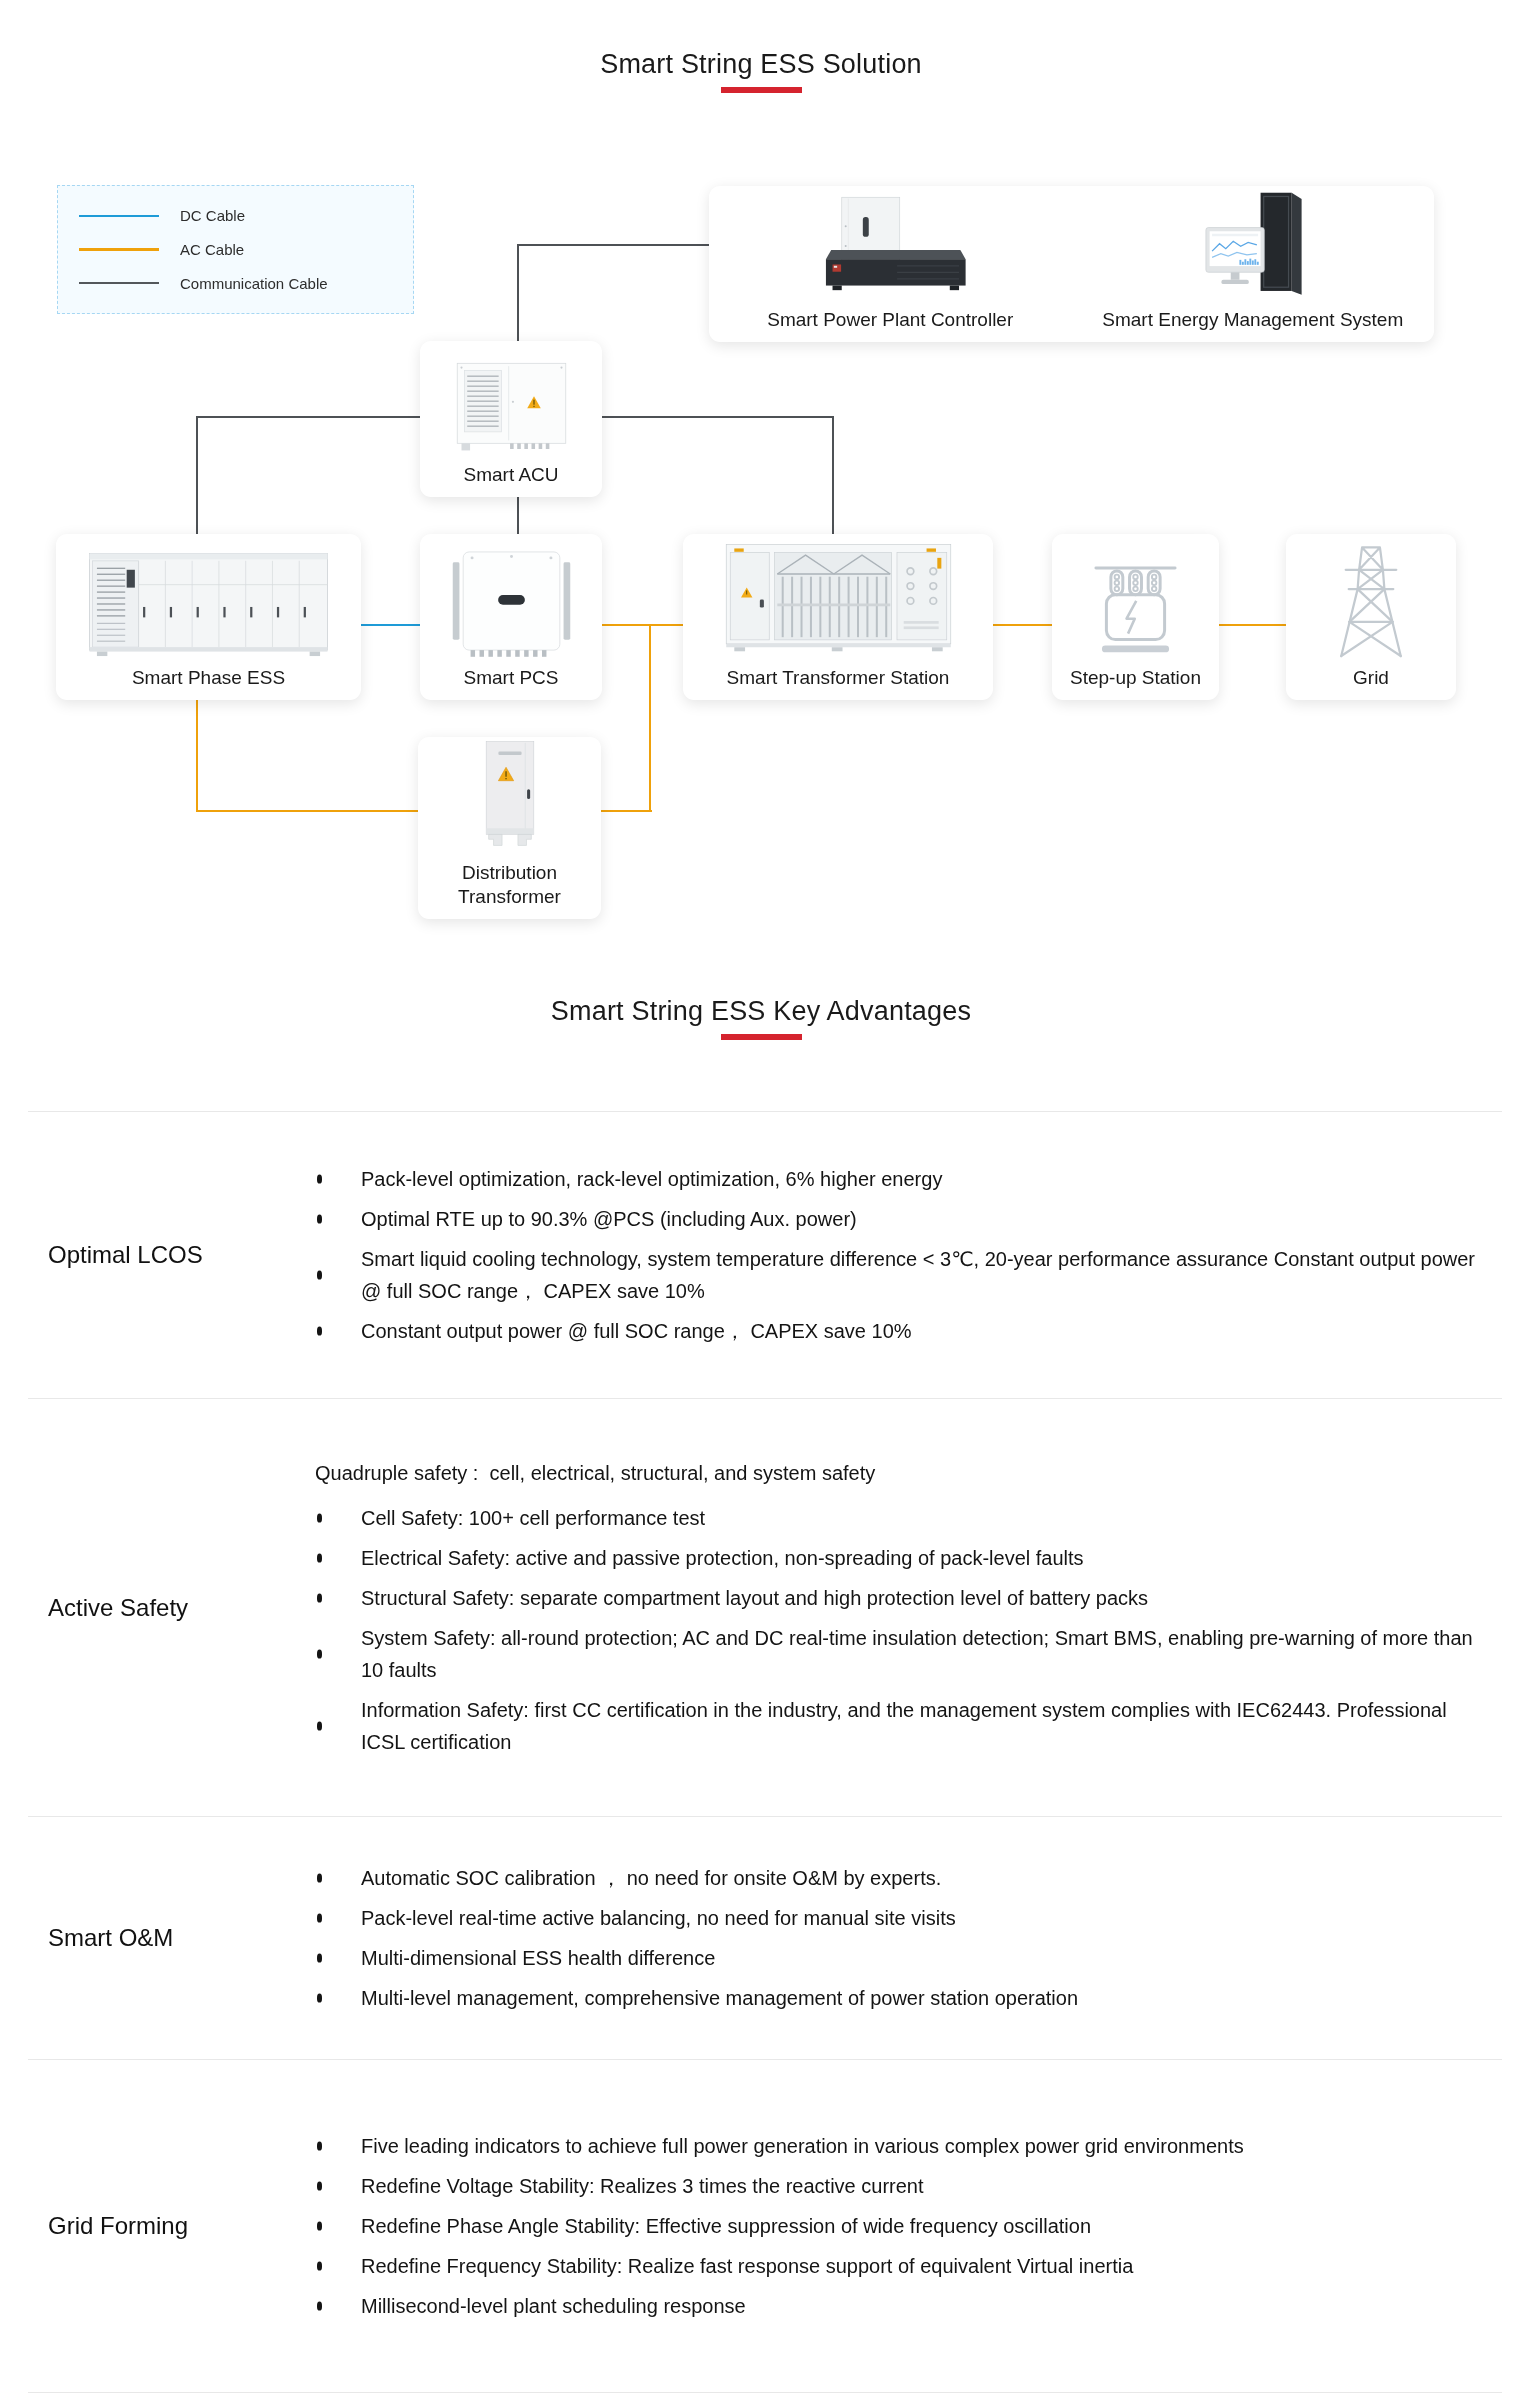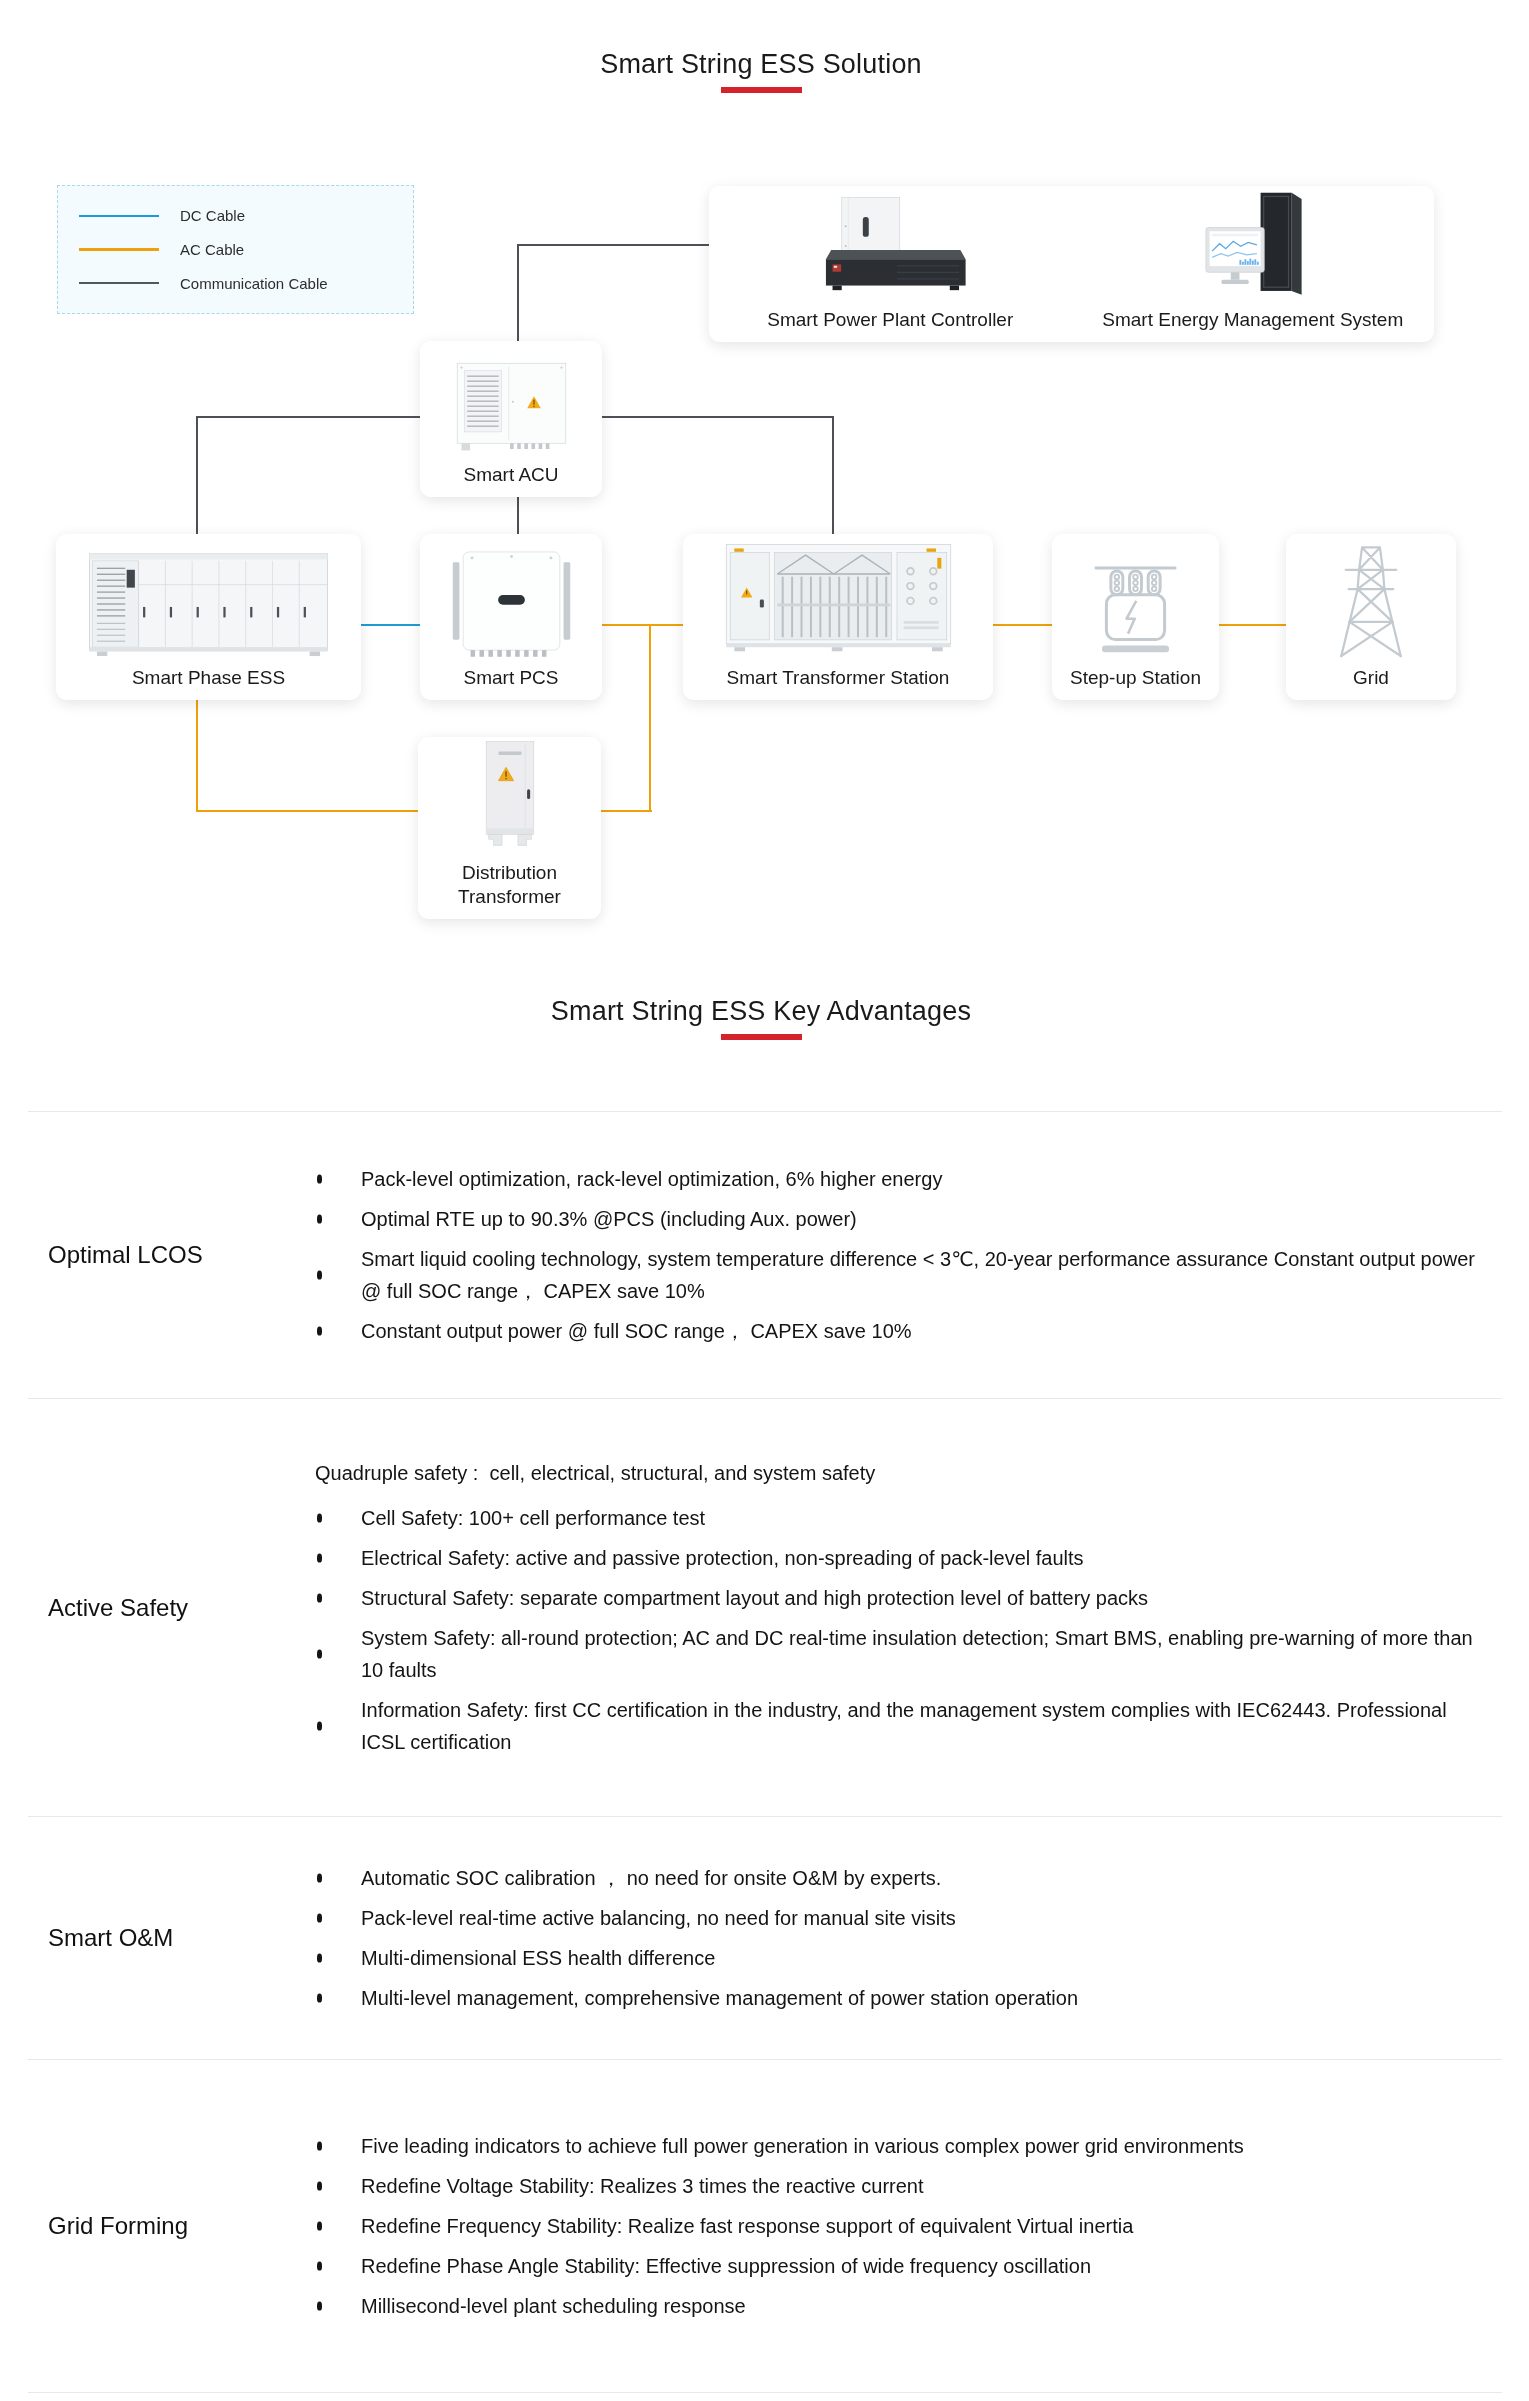--- a/index.html
+++ b/index.html
@@ -423,21 +423,21 @@
       </ul>
     </div>
   </div>
 
   <div class="sec h4">
     <div class="sec-label">Grid Forming</div>
     <div class="sec-body">
       <ul class="bullets">
         <li><span class="dot"></span><span class="btxt">Five leading indicators to achieve full power generation in various complex power grid environments</span></li>
         <li><span class="dot"></span><span class="btxt">Redefine Voltage Stability: Realizes 3 times the reactive current</span></li>
+        <li><span class="dot"></span><span class="btxt">Redefine Phase Angle Stability: Effective suppression of wide frequency oscillation</span></li>
         <li><span class="dot"></span><span class="btxt">Redefine Frequency Stability: Realize fast response support of equivalent Virtual inertia</span></li>
-        <li><span class="dot"></span><span class="btxt">Redefine Phase Angle Stability: Effective suppression of wide frequency oscillation</span></li>
         <li><span class="dot"></span><span class="btxt">Millisecond-level plant scheduling response</span></li>
       </ul>
     </div>
   </div>
 
 </div>
 
 
 </body></html>

